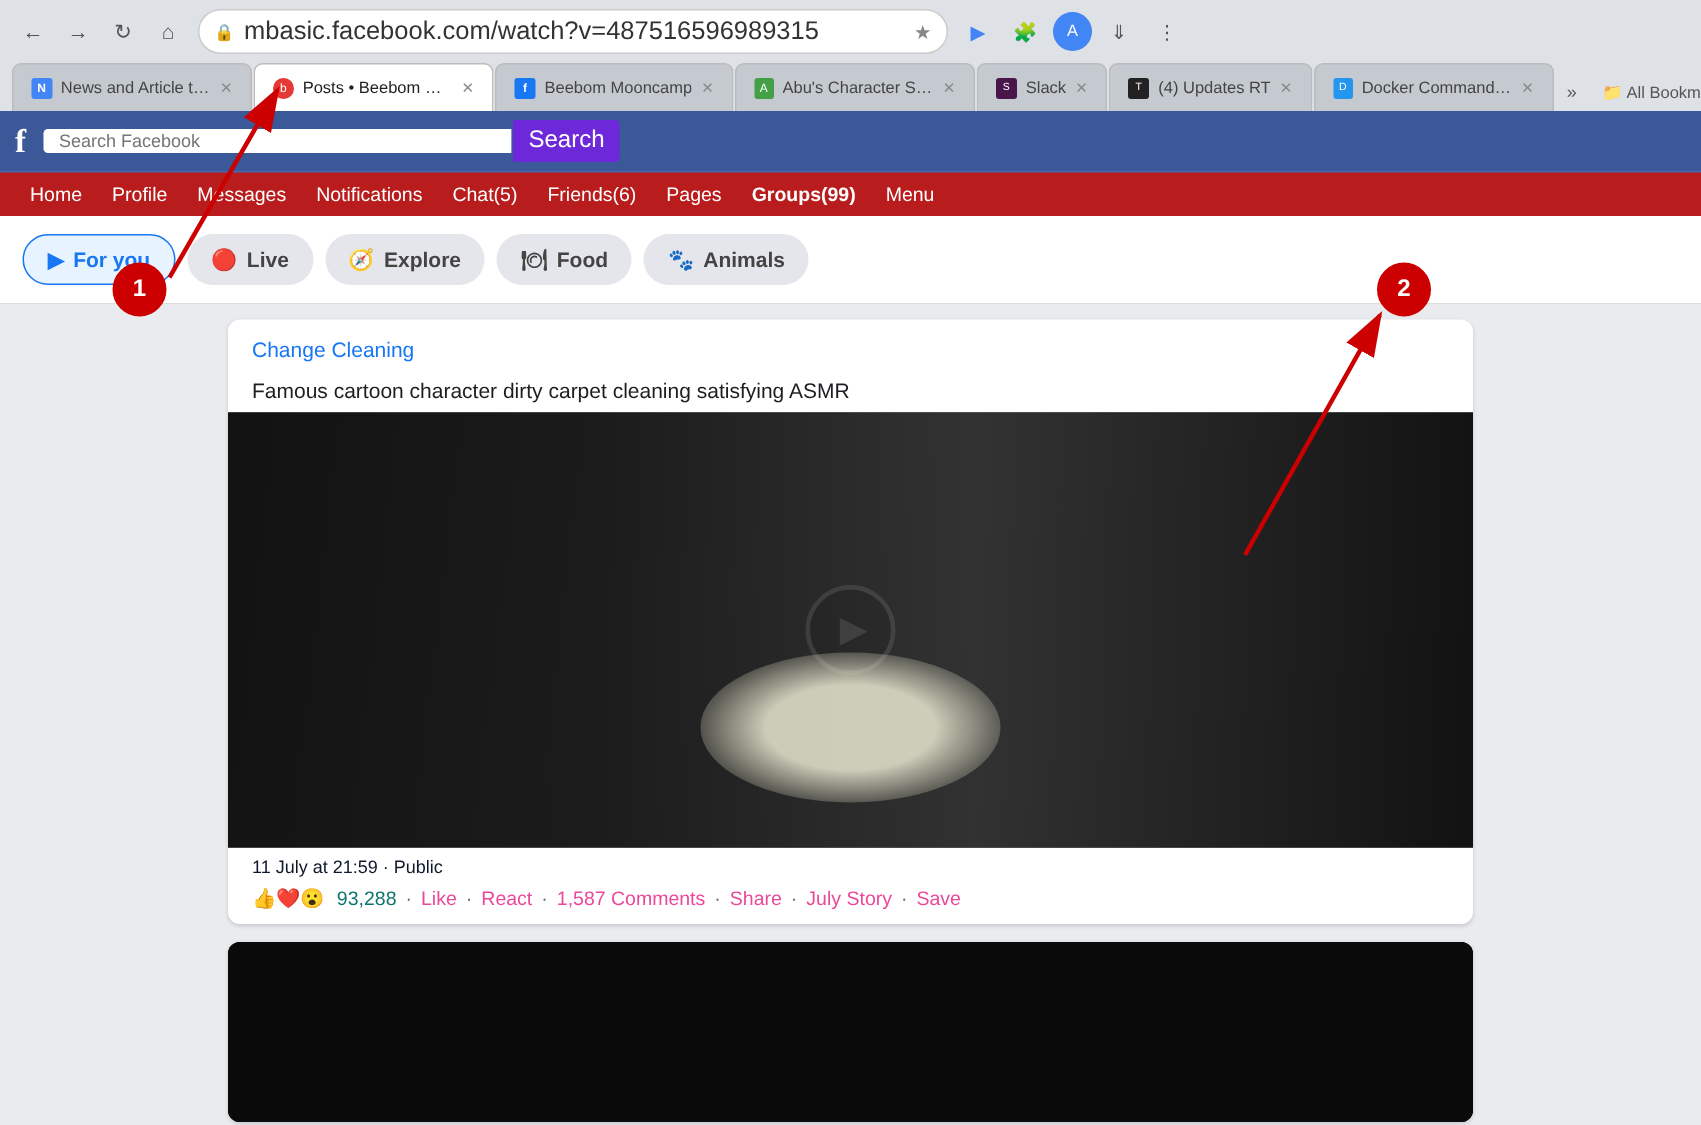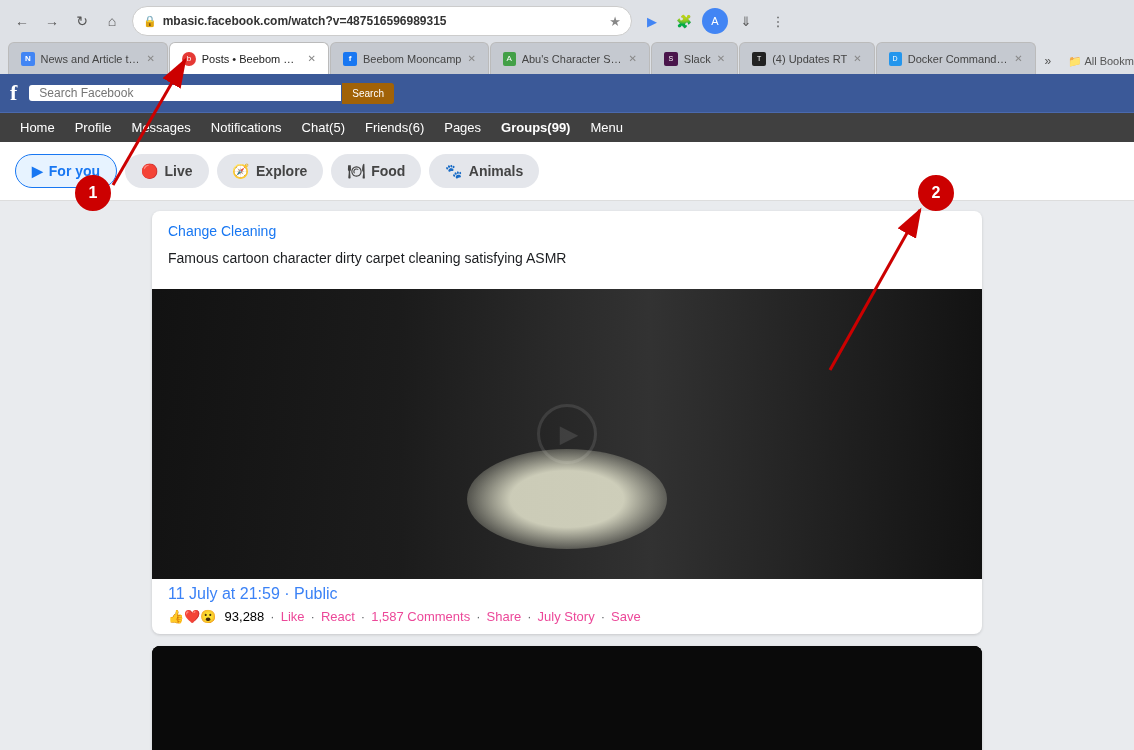--- a/index.html
+++ b/index.html
@@ -4,67 +4,67 @@
   <style>
     * { margin: 0; padding: 0; box-sizing: border-box; }
     body { font-family: Arial, Helvetica, sans-serif; background: #e9ebee; font-size: 13px; overflow: hidden; }
 
     
     .browser-chrome { background: #dee1e6; width: 1134px; }
     .browser-toolbar { display: flex; align-items: center; padding: 6px 8px; gap: 6px; background: #dee1e6; height: 42px; }
     .nav-buttons { display: flex; gap: 2px; align-items: center; }
     .nav-btn { width: 28px; height: 28px; border-radius: 50%; border: none; background: transparent; cursor: pointer; display: flex; align-items: center; justify-content: center; font-size: 14px; color: #555; }
     .address-bar-container { flex: 1; display: flex; align-items: center; background: white; border-radius: 20px; height: 30px; padding: 0 10px; border: 1px solid #ccc; max-width: 500px; gap: 6px; }
-    .address-text { font-size: 12px; color: #333; flex: 1; font-weight: bold; }
+    .address-text { font-size: 17px; color: #333; flex: 1; }
     .browser-actions { display: flex; align-items: center; gap: 4px; }
     .browser-action-btn { width: 28px; height: 28px; border-radius: 50%; border: none; background: transparent; cursor: pointer; display: flex; align-items: center; justify-content: center; font-size: 13px; color: #555; }
 
     
     .tabs-bar { display: flex; align-items: flex-end; background: #dee1e6; padding: 0 8px; gap: 1px; overflow: hidden; }
     .tab { display: flex; align-items: center; gap: 6px; padding: 6px 12px; background: #c5c9d0; border-radius: 6px 6px 0 0; font-size: 11px; color: #444; max-width: 160px; height: 32px; cursor: pointer; border: 1px solid #bbb; border-bottom: none; }
     .tab.active { background: white; color: #222; }
     .tab-favicon { width: 14px; height: 14px; border-radius: 2px; }
     .tab-label { overflow: hidden; text-overflow: ellipsis; white-space: nowrap; max-width: 120px; }
     .tab-close { margin-left: auto; font-size: 10px; color: #888; }
     .tabs-overflow { font-size: 12px; color: #555; padding: 6px 8px; cursor: pointer; }
     .bookmarks-btn { margin-left: auto; font-size: 11px; color: #555; padding: 6px 8px; cursor: pointer; white-space: nowrap; }
     .fb-top-nav { display: flex; align-items: center; padding: 6px 10px; gap: 8px; background: #3b5998; }
     .fb-logo { color: white; font-size: 22px; font-weight: bold; font-family: Georgia, serif; margin-right: 4px; }
     .fb-search-bar { display: flex; align-items: center; flex: 0 0 auto; }
     .fb-search-input { border: none; padding: 1px 10px; border-radius: 3px 0 0 3px; font-size: 12px; width: 312px; outline: none; }
-    .fb-search-btn { background: #a16207; border: none; color: white; padding: 5px 10px; border-radius: 0 3px 3px 0; cursor: pointer; font-size: 10px; border-left: 1px solid #3b5998; text-align: right; }
-    .fb-main-nav { display: flex; align-items: center; padding: 0 10px; background: #404040; border-top: 1px solid #4a69ad; }
+    .fb-search-btn { background: #6d28d9; border: none; color: white; padding: 5px 10px; border-radius: 0 3px 3px 0; cursor: pointer; font-size: 16px; border-left: 1px solid #3b5998; text-align: right; }
+    .fb-main-nav { display: flex; align-items: center; padding: 0 10px; background: #b91c1c; border-top: 1px solid #4a69ad; }
     .fb-nav-item { color: white; text-decoration: none; padding: 7px 10px; font-size: 13px; display: inline-block; cursor: pointer; }
     .fb-nav-item.highlight { color: #fff; font-weight: bold; }
 
     
     .watch-container { background: #e9ebee; width: 100%; }
     .watch-filter-bar { display: flex; gap: 8px; padding: 12px 15px; background: white; border-bottom: 1px solid #ddd; }
     .filter-btn { display: flex; align-items: center; gap: 6px; padding: 8px 16px; border-radius: 20px; border: none; cursor: pointer; font-size: 14px; font-weight: 600; background: #e4e6eb; color: #444; }
     .filter-btn.active { background: #e7f3ff; color: #1877f2; border: 1px solid #1877f2; }
     .filter-icon { font-size: 14px; }
 
     
     .posts-area { padding: 10px 15px; max-width: 860px; margin: 0 auto; overflow-y: auto; max-height: calc(750px - 175px); }
     .post-card { background: white; border-radius: 8px; margin-bottom: 12px; box-shadow: 0 1px 3px rgba(0,0,0,0.15); overflow: hidden; }
     .post-header { padding: 12px 16px 6px; }
     .post-author { color: #1877f2; font-weight: 400; font-size: 14px; text-decoration: none; cursor: pointer; }
-    .post-title { font-size: 14px; color: #1c1e21; padding: 4px 16px 20px; line-height: 1.4; }
+    .post-title { font-size: 14px; color: #1c1e21; padding: 4px 16px 4px; line-height: 1.4; }
     .video-container { position: relative; background: #000; width: 100%; cursor: pointer; }
     .video-thumbnail { width: 100%; height: 290px; background: linear-gradient(135deg, #1a1a1a 0%, #2d2d2d 40%, #1a1a1a 100%); display: flex; align-items: center; justify-content: center; position: relative; overflow: hidden; }
     .video-thumbnail-2 { height: 120px; }
     .play-button { width: 60px; height: 60px; background: rgba(0,0,0,0.7); border-radius: 50%; display: flex; align-items: center; justify-content: center; border: 3px solid white; }
     .play-icon { color: white; font-size: 24px; margin-left: 4px; }
     .video-overlay-content { position: absolute; top: 0; left: 0; right: 0; bottom: 0; background: linear-gradient(to right, #111 0%, #1a1a1a 30%, #333 60%, #111 100%); opacity: 0.9; }
     .cleaning-visual { position: absolute; bottom: 30px; left: 50%; transform: translateX(-50%); width: 200px; height: 100px; background: radial-gradient(ellipse, #f5f5dc 40%, rgba(245,245,220,0.3) 70%, transparent 100%); border-radius: 50%; opacity: 0.8; }
     .post-footer { padding: 6px 16px 10px; }
-    .post-meta { font-size: 16px; color: #3b82f6; padding-bottom: 6px; }
+    .post-meta { font-size: 12px; color: #0f172a; padding-bottom: 6px; }
     .post-actions { display: flex; gap: 4px; font-size: 13px; color: #65676b; }
     .reaction-icons { display: inline-flex; align-items: center; gap: 2px; margin-right: 4px; }
-    .reaction-count { color: #000000; }
+    .reaction-count { color: #0f766e; }
     .post-action-link { color: #ec4899; cursor: pointer; }
     .dot-separator { color: #65676b; margin: 0 2px; }
 
     
     .annotation { position: absolute; width: 36px; height: 36px; background: #cc0000; border-radius: 50%; display: flex; align-items: center; justify-content: center; color: white; font-weight: bold; font-size: 16px; pointer-events: none; z-index: 100; border: 2px solid #cc0000; }
 
     
     .overlay { position: absolute; top: 0; left: 0; pointer-events: none; z-index: 200; }
 
     .content-wrapper { position: relative; }

